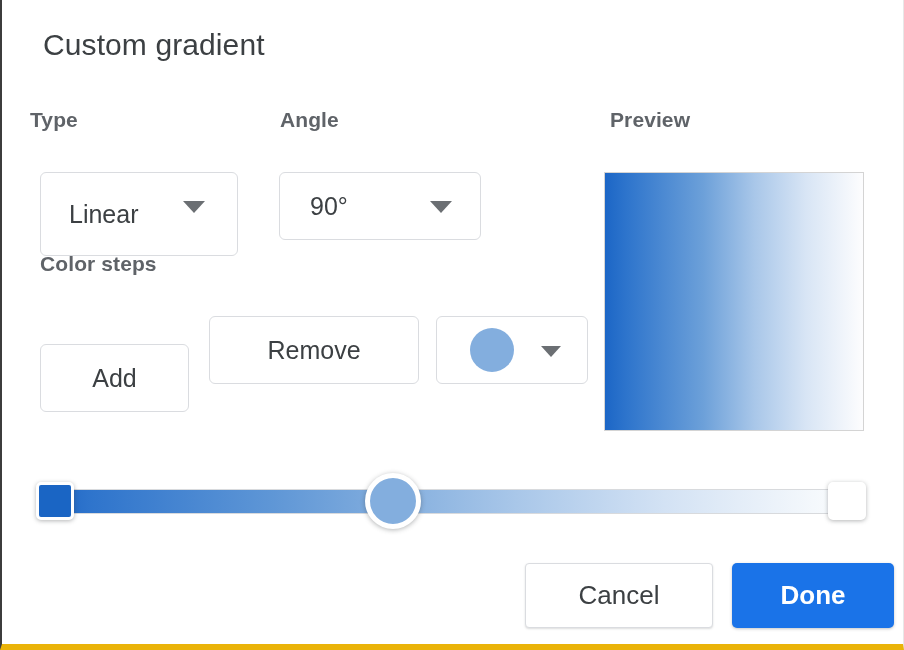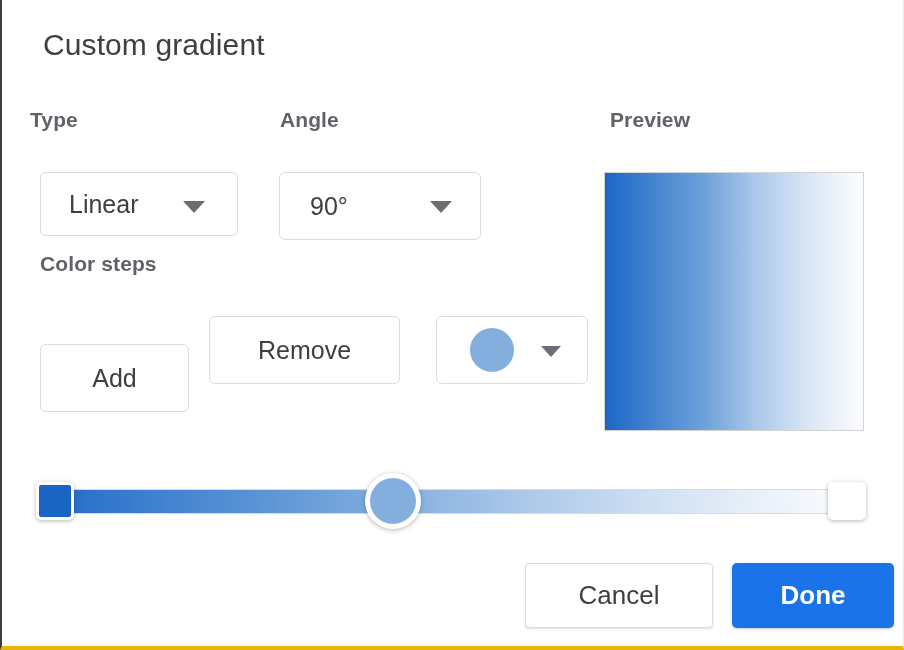--- a/index.html
+++ b/index.html
@@ -13,21 +13,21 @@
   }
 
   #root {
     position: relative;
     width: 904px;
     height: 650px;
     background: #ffffff;
     overflow: hidden;
     box-sizing: border-box;
     border-left: 2px solid #3c3c3c;
-    border-bottom: 4px solid #eab308;
+    border-bottom: 6px solid #eab308;
     border-right: 1px solid #e8e8e8;
   }
 
   
   .dialog-title {
     position: absolute;
     left: 41px;
     top: 28px;
     font-size: 30px;
     font-weight: 400;
@@ -60,21 +60,21 @@
     display: flex;
     align-items: center;
     font-size: 25px;
     color: #3c4043;
     cursor: pointer;
   }
 
   
   #dd-type {
     left: 38px;  top: 172px;
-    width: 198px; height: 64px;
+    width: 198px; height: 84px;
     padding-left: 28px;
     justify-content: flex-start;
   }
   #dd-angle {
     left: 277px; top: 172px;
     width: 202px; height: 68px;
     padding-left: 30px;
     justify-content: flex-start;
   }
   .dd-value { white-space: nowrap; }
@@ -91,21 +91,21 @@
 
   
   #btn-add {
     left: 38px; top: 316px;
     width: 149px; height: 68px;
     justify-content: center;
     margin-top: 28px;
   }
   #btn-remove {
     left: 207px; top: 316px;
-    width: 191px; height: 68px;
+    width: 210px; height: 68px;
     justify-content: center;
   }
   #btn-color {
     left: 434px; top: 316px;
     width: 152px; height: 68px;
     justify-content: flex-start;
     padding-left: 33px;
   }
   .color-dot {
     width: 44px; height: 44px;

